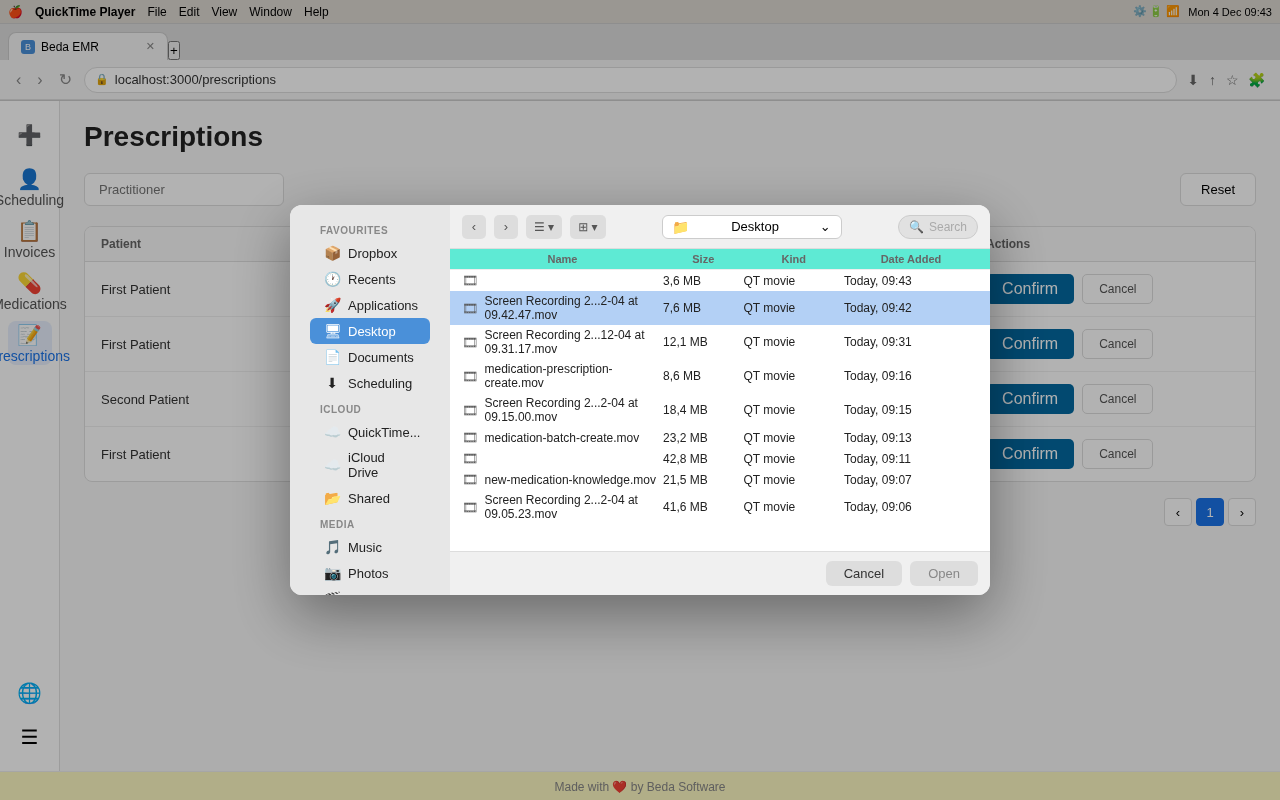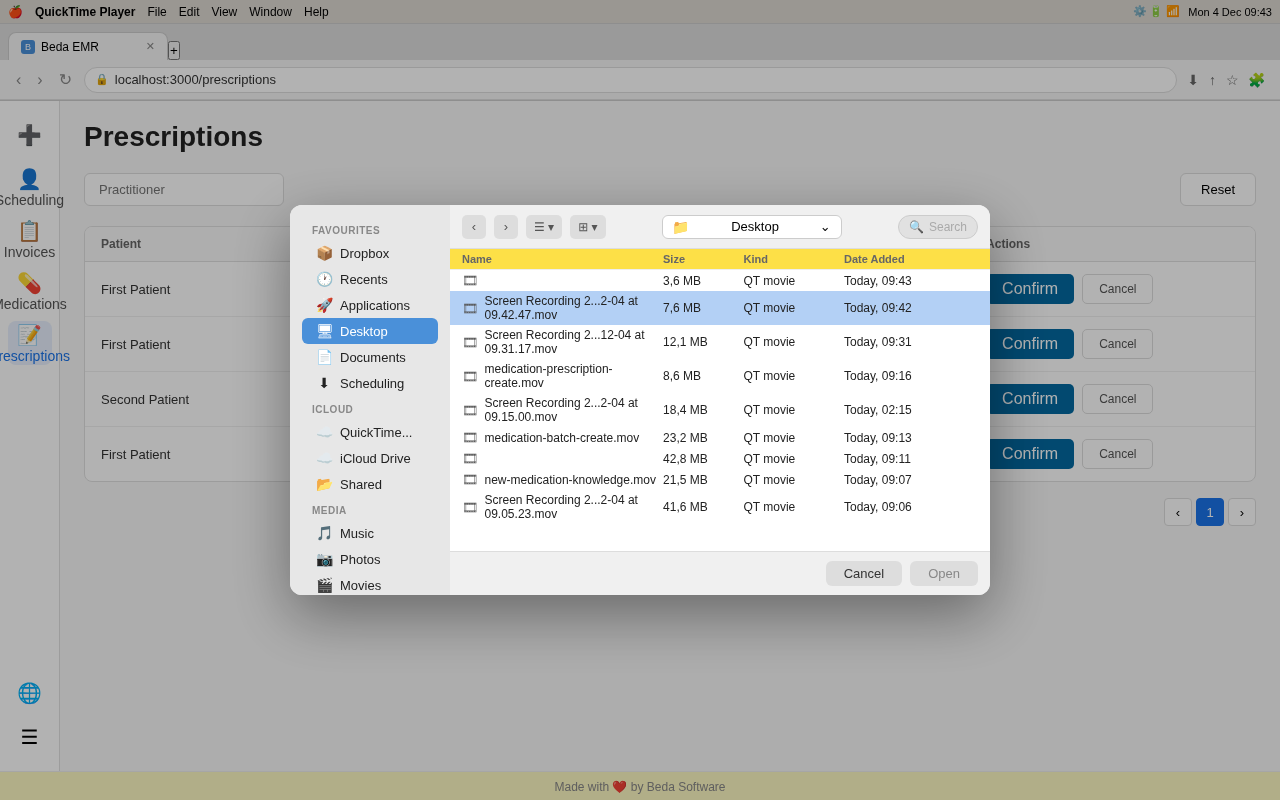--- a/index.html
+++ b/index.html
@@ -253,21 +253,21 @@
       height: 390px;
       background: rgba(245,245,245,0.97);
       border-radius: 12px;
       box-shadow: 0 20px 60px rgba(0,0,0,0.4);
       overflow: hidden;
       font-size: 13px;
     }
     .fp-sidebar {
       width: 160px;
       background: rgba(230,230,230,0.9);
-      padding: 12px 8px;
+      padding: 12px 16px;
       flex-shrink: 0;
       overflow-y: auto;
     }
     .fp-section-label {
       font-size: 10px;
       font-weight: 700;
       color: #888;
       padding: 8px 14px 4px;
       text-transform: uppercase;
       letter-spacing: 0.5px;
@@ -366,23 +366,24 @@
       background: white;
     }
     .fp-list-header {
       display: grid;
       grid-template-columns: 3fr 1.2fr 1.5fr 2fr;
       padding: 4px 12px;
       font-size: 11px;
       font-weight: 600;
       color: #666;
       border-bottom: 1px solid #eee;
-      background: #fde047;
+      background: #5eead4;
       position: sticky;
       top: 0;
+      text-align: center;
     }
     .fp-list-row {
       display: grid;
       grid-template-columns: 3fr 1.2fr 1.5fr 2fr;
       padding: 3px 12px;
       font-size: 12px;
       color: #222;
       align-items: center;
       cursor: pointer;
     }
@@ -697,21 +698,21 @@
     <span>QT movie</span>
     <span>Today, 09:16</span>
   </div>
             <div class="fp-list-row">
     <span class="fp-file-name">
       <span class="fp-file-icon movie">🎞</span>
       <span>Screen Recording 2...2-04 at 09.15.00.mov</span>
     </span>
     <span>18,4 MB</span>
     <span>QT movie</span>
-    <span>Today, 02:15</span>
+    <span>Today, 09:15</span>
   </div>
             <div class="fp-list-row">
     <span class="fp-file-name">
       <span class="fp-file-icon movie">🎞</span>
       <span>medication-batch-create.mov</span>
     </span>
     <span>23,2 MB</span>
     <span>QT movie</span>
     <span>Today, 09:13</span>
   </div>

